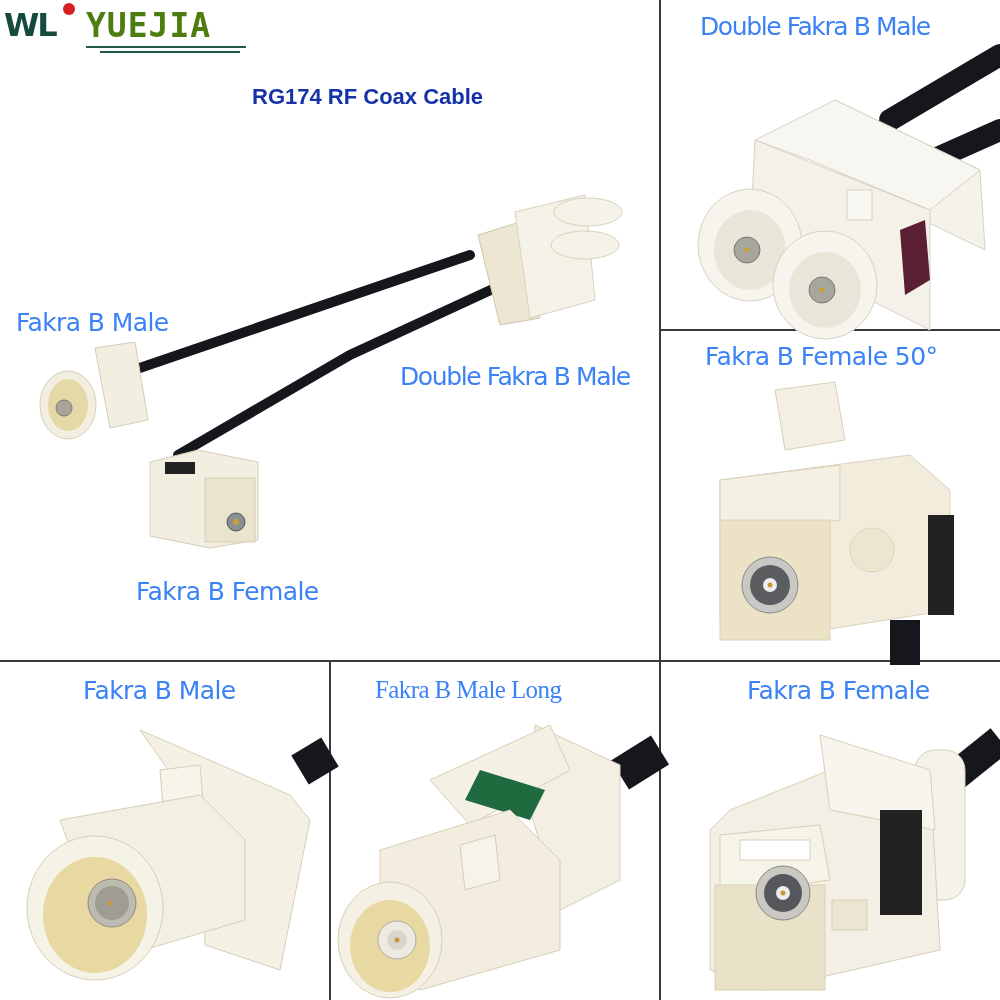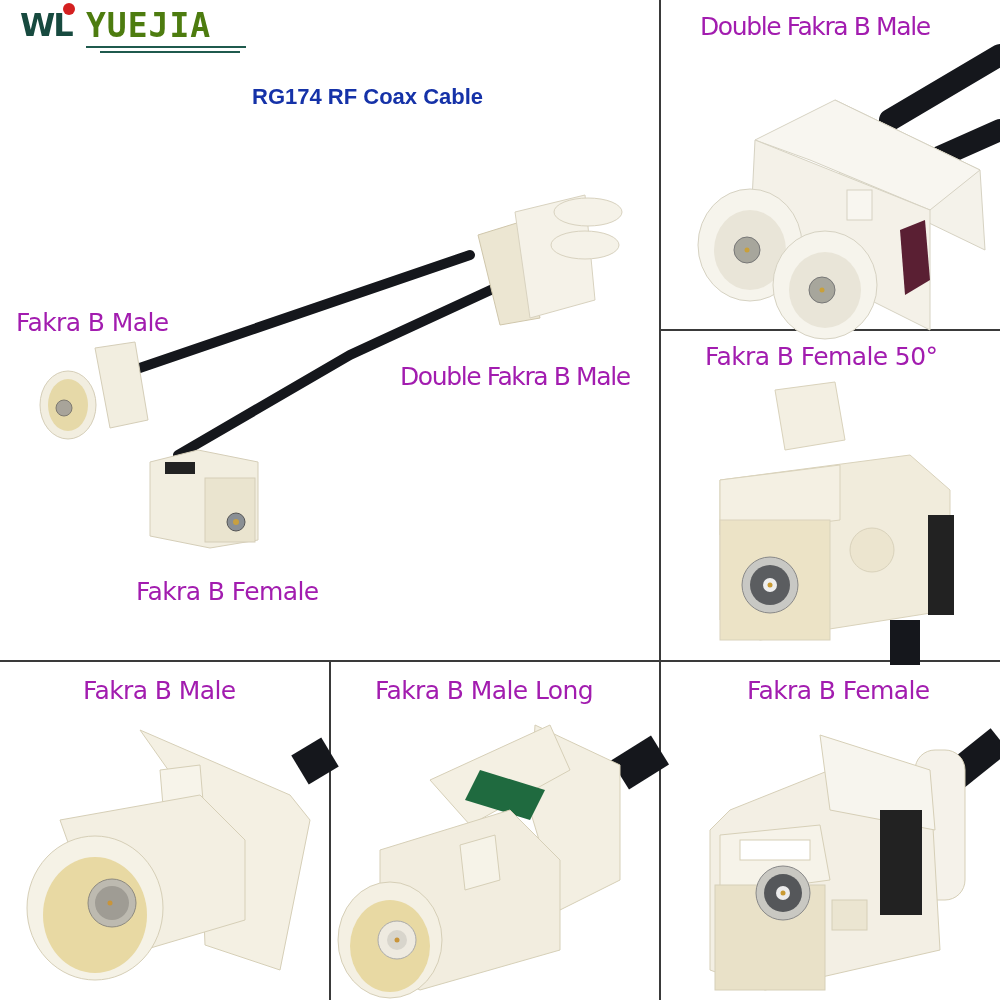--- a/index.html
+++ b/index.html
@@ -1,19 +1,19 @@
 <!DOCTYPE html>
 <html><head>
 <meta charset="utf-8">
 <style>
   html, body { margin: 0; padding: 0; }
   body { width: 1000px; height: 1000px; background: #ffffff; position: relative; overflow: hidden; font-family: "Liberation Sans", sans-serif; }
   .divider { position: absolute; background: #3a3a3a; }
-  .label { position: absolute; color: #a21caf; font-family: "DejaVu Sans", sans-serif; font-size: 25px; letter-spacing: -0.6px; white-space: nowrap; text-align: right; }
-  .logo-wl { position: absolute; left: 4px; top: 6px; font-family: "DejaVu Sans", sans-serif; font-weight: bold; font-size: 32px; color: #174a3f; letter-spacing: -2px; margin-left: 16px; }
+  .label { position: absolute; color: #3b82f6; font-family: "DejaVu Sans", sans-serif; font-size: 25px; letter-spacing: -0.6px; white-space: nowrap; text-align: right; }
+  .logo-wl { position: absolute; left: 4px; top: 6px; font-family: "DejaVu Sans", sans-serif; font-weight: bold; font-size: 32px; color: #174a3f; letter-spacing: -2px; }
   .logo-yj { position: absolute; left: 86px; top: 6px; font-family: "DejaVu Sans Mono", monospace; font-weight: bold; font-size: 33px; color: #4d7c0f; letter-spacing: 1px; }
   .logo-dot { position: absolute; left: 63px; top: 3px; width: 12px; height: 12px; border-radius: 50%; background: #d42020; }
   .logo-line { position: absolute; background: #1f5a4d; height: 2px; }
   .headline { position: absolute; left: 252px; top: 84px; font-family: "Liberation Sans", sans-serif; font-weight: bold; font-size: 22px; color: #1532a8; white-space: nowrap; }
   svg { position: absolute; overflow: visible; }
 </style>
 </head>
 <body>
 
 <div>
@@ -113,21 +113,21 @@
     <polygon points="60,120 200,95 245,140 245,220 110,260" fill="#f3efe2" stroke="#d6cfb7"></polygon>
     <ellipse cx="95" cy="208" rx="68" ry="72" fill="#f5f2e6" stroke="#d6cfb7"></ellipse>
     <ellipse cx="95" cy="215" rx="52" ry="58" fill="#e8d9a3"></ellipse>
     <circle cx="112" cy="203" r="24" fill="#bdbab0" stroke="#8d8a80"></circle>
     <circle cx="112" cy="203" r="17" fill="#9f9c94"></circle>
     <circle cx="110" cy="203" r="2.5" fill="#c9953a"></circle>
   </svg>
 </div>
 
 <div>
-  <div class="label" style="left:375px; top:676px;">Fakra B Male Long</div>
+  <div class="label" style="left:375px; top:676px;font-family:Liberation Serif, serif;">Fakra B Male Long</div>
   <svg width="330" height="300" style="left:330px;top:700px;">
     <path d="M290 75 L330 50" stroke="#15171c" stroke-width="34"></path>
     <polygon points="205,25 290,65 290,180 230,210 200,110" fill="#f3efe2" stroke="#d6cfb7"></polygon>
     <polygon points="100,80 220,25 240,70 140,125" fill="#f4f0e3" stroke="#d6cfb7"></polygon>
     <polygon points="150,70 215,90 200,120 135,100" fill="#1f6a3f"></polygon>
     <polygon points="50,150 180,110 230,160 230,250 90,290 50,270" fill="#f2eddf" stroke="#d6cfb7"></polygon>
     <polygon points="130,145 165,135 170,180 135,190" fill="#f6f3e8" stroke="#d6cfb7"></polygon>
     <ellipse cx="60" cy="240" rx="52" ry="58" fill="#f4f0e3" stroke="#d6cfb7"></ellipse>
     <ellipse cx="60" cy="246" rx="40" ry="46" fill="#e8d9a3"></ellipse>
     <circle cx="67" cy="240" r="19" fill="#eeeae0" stroke="#aaa"></circle>

